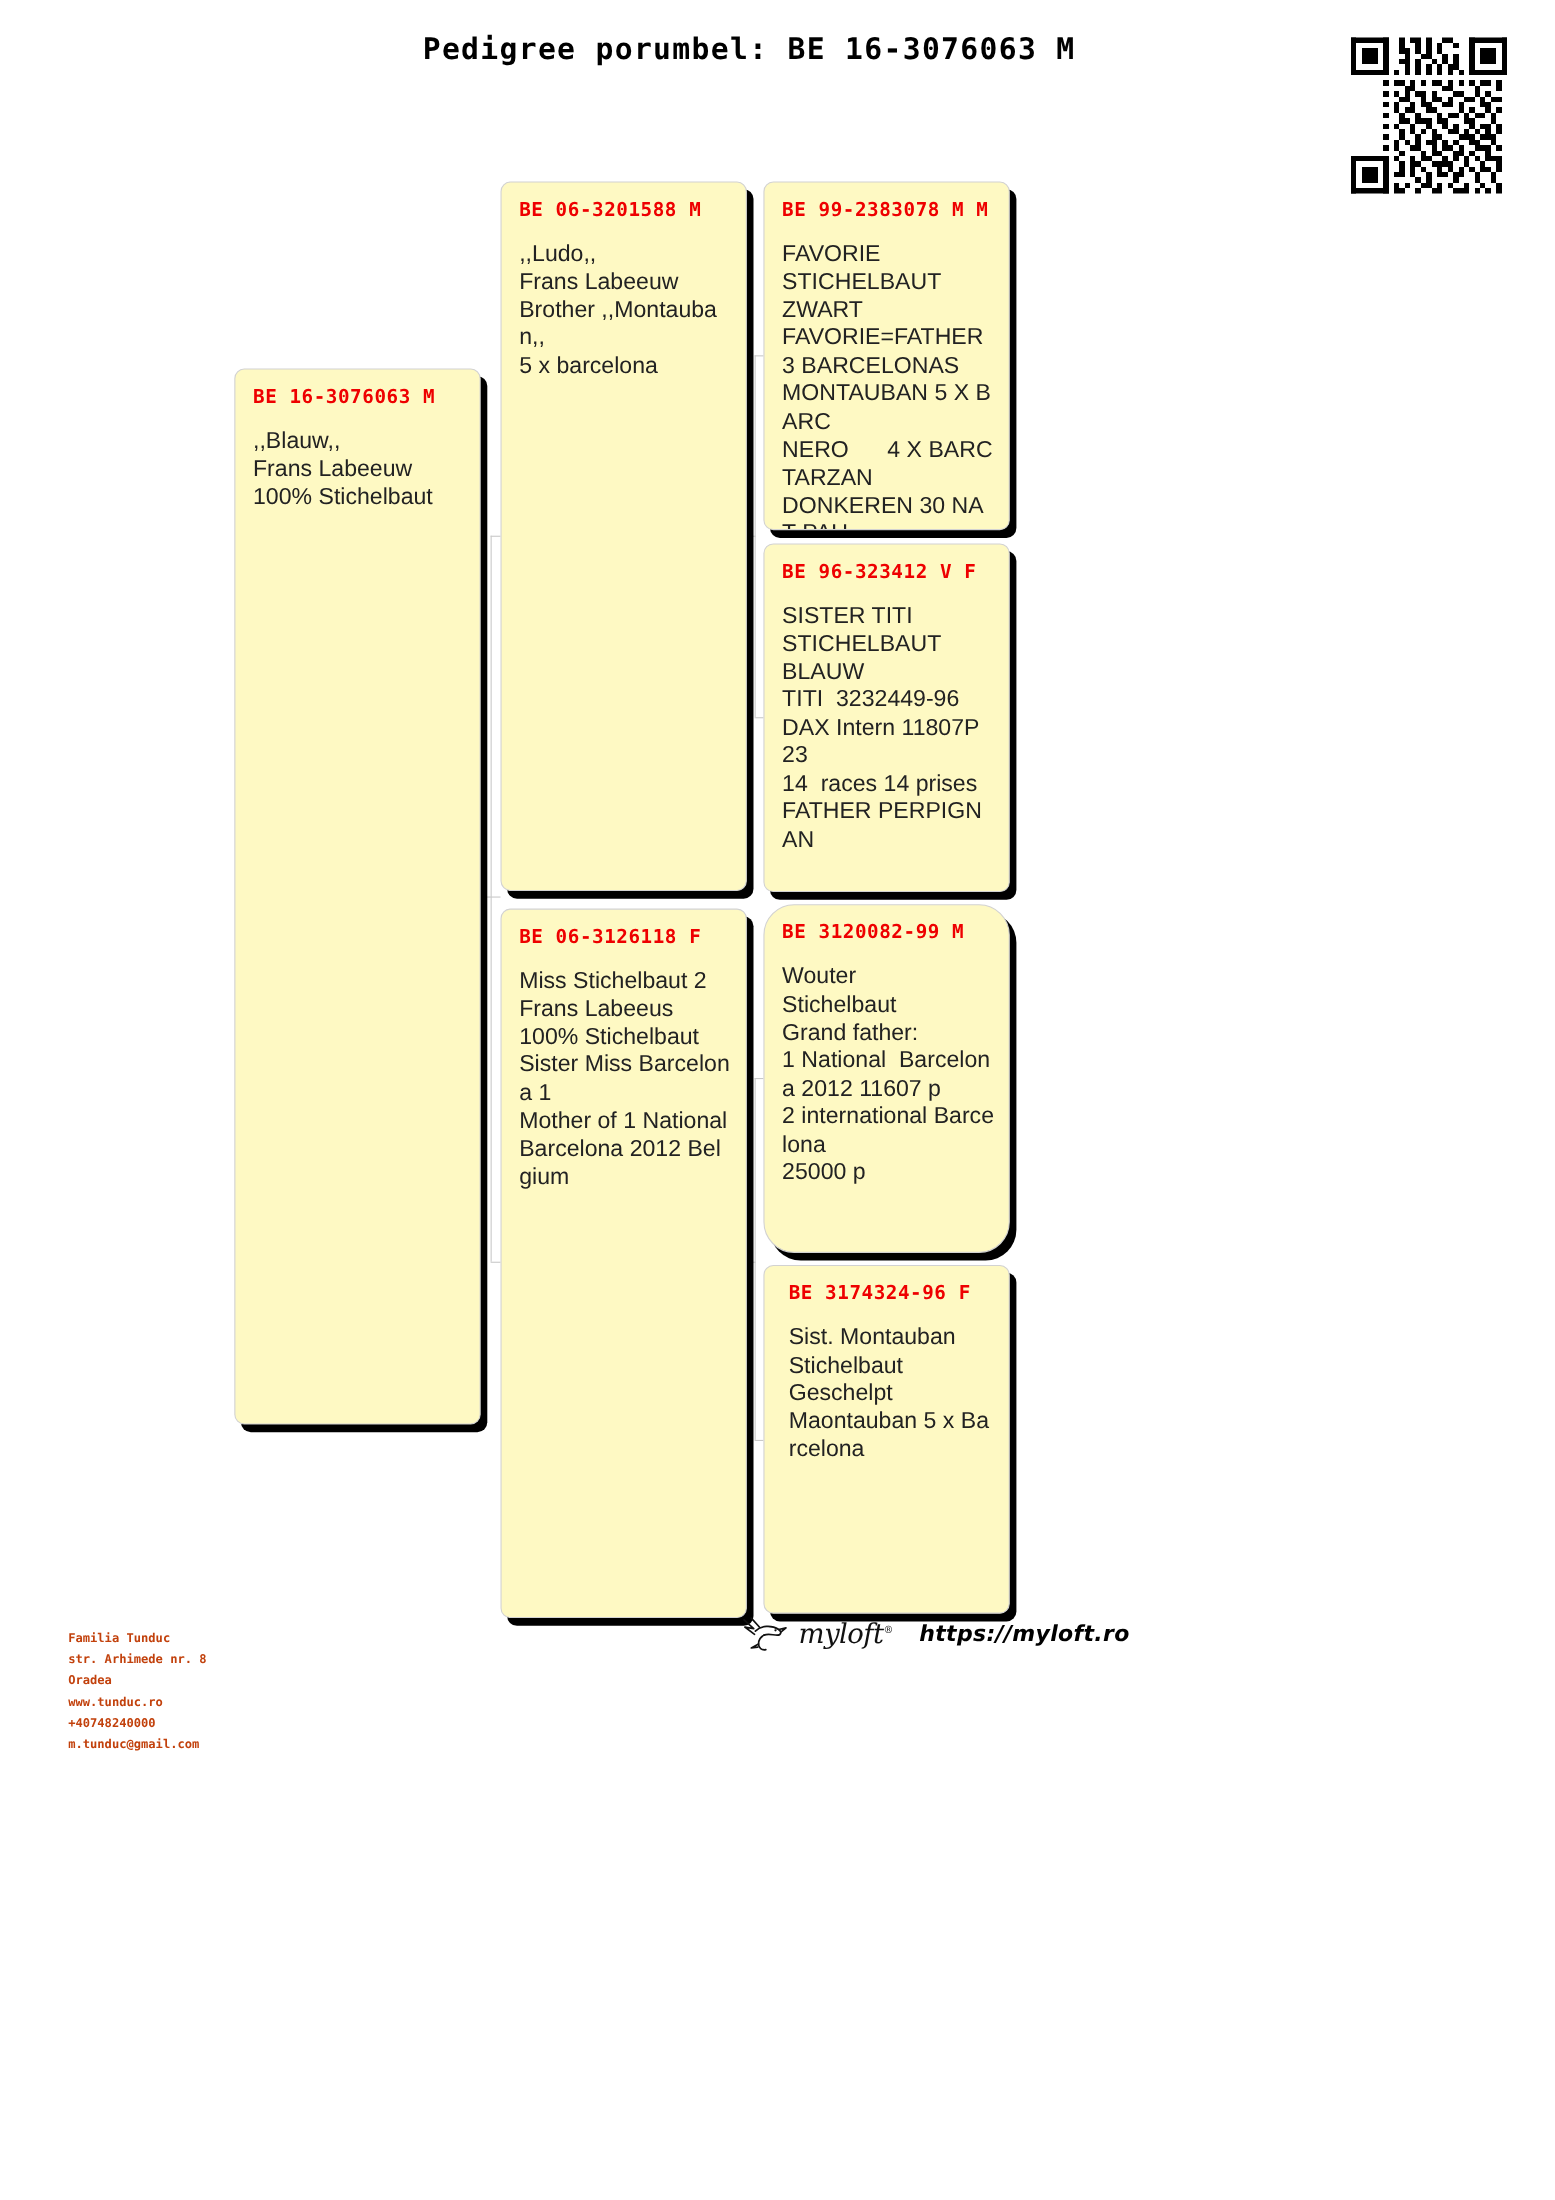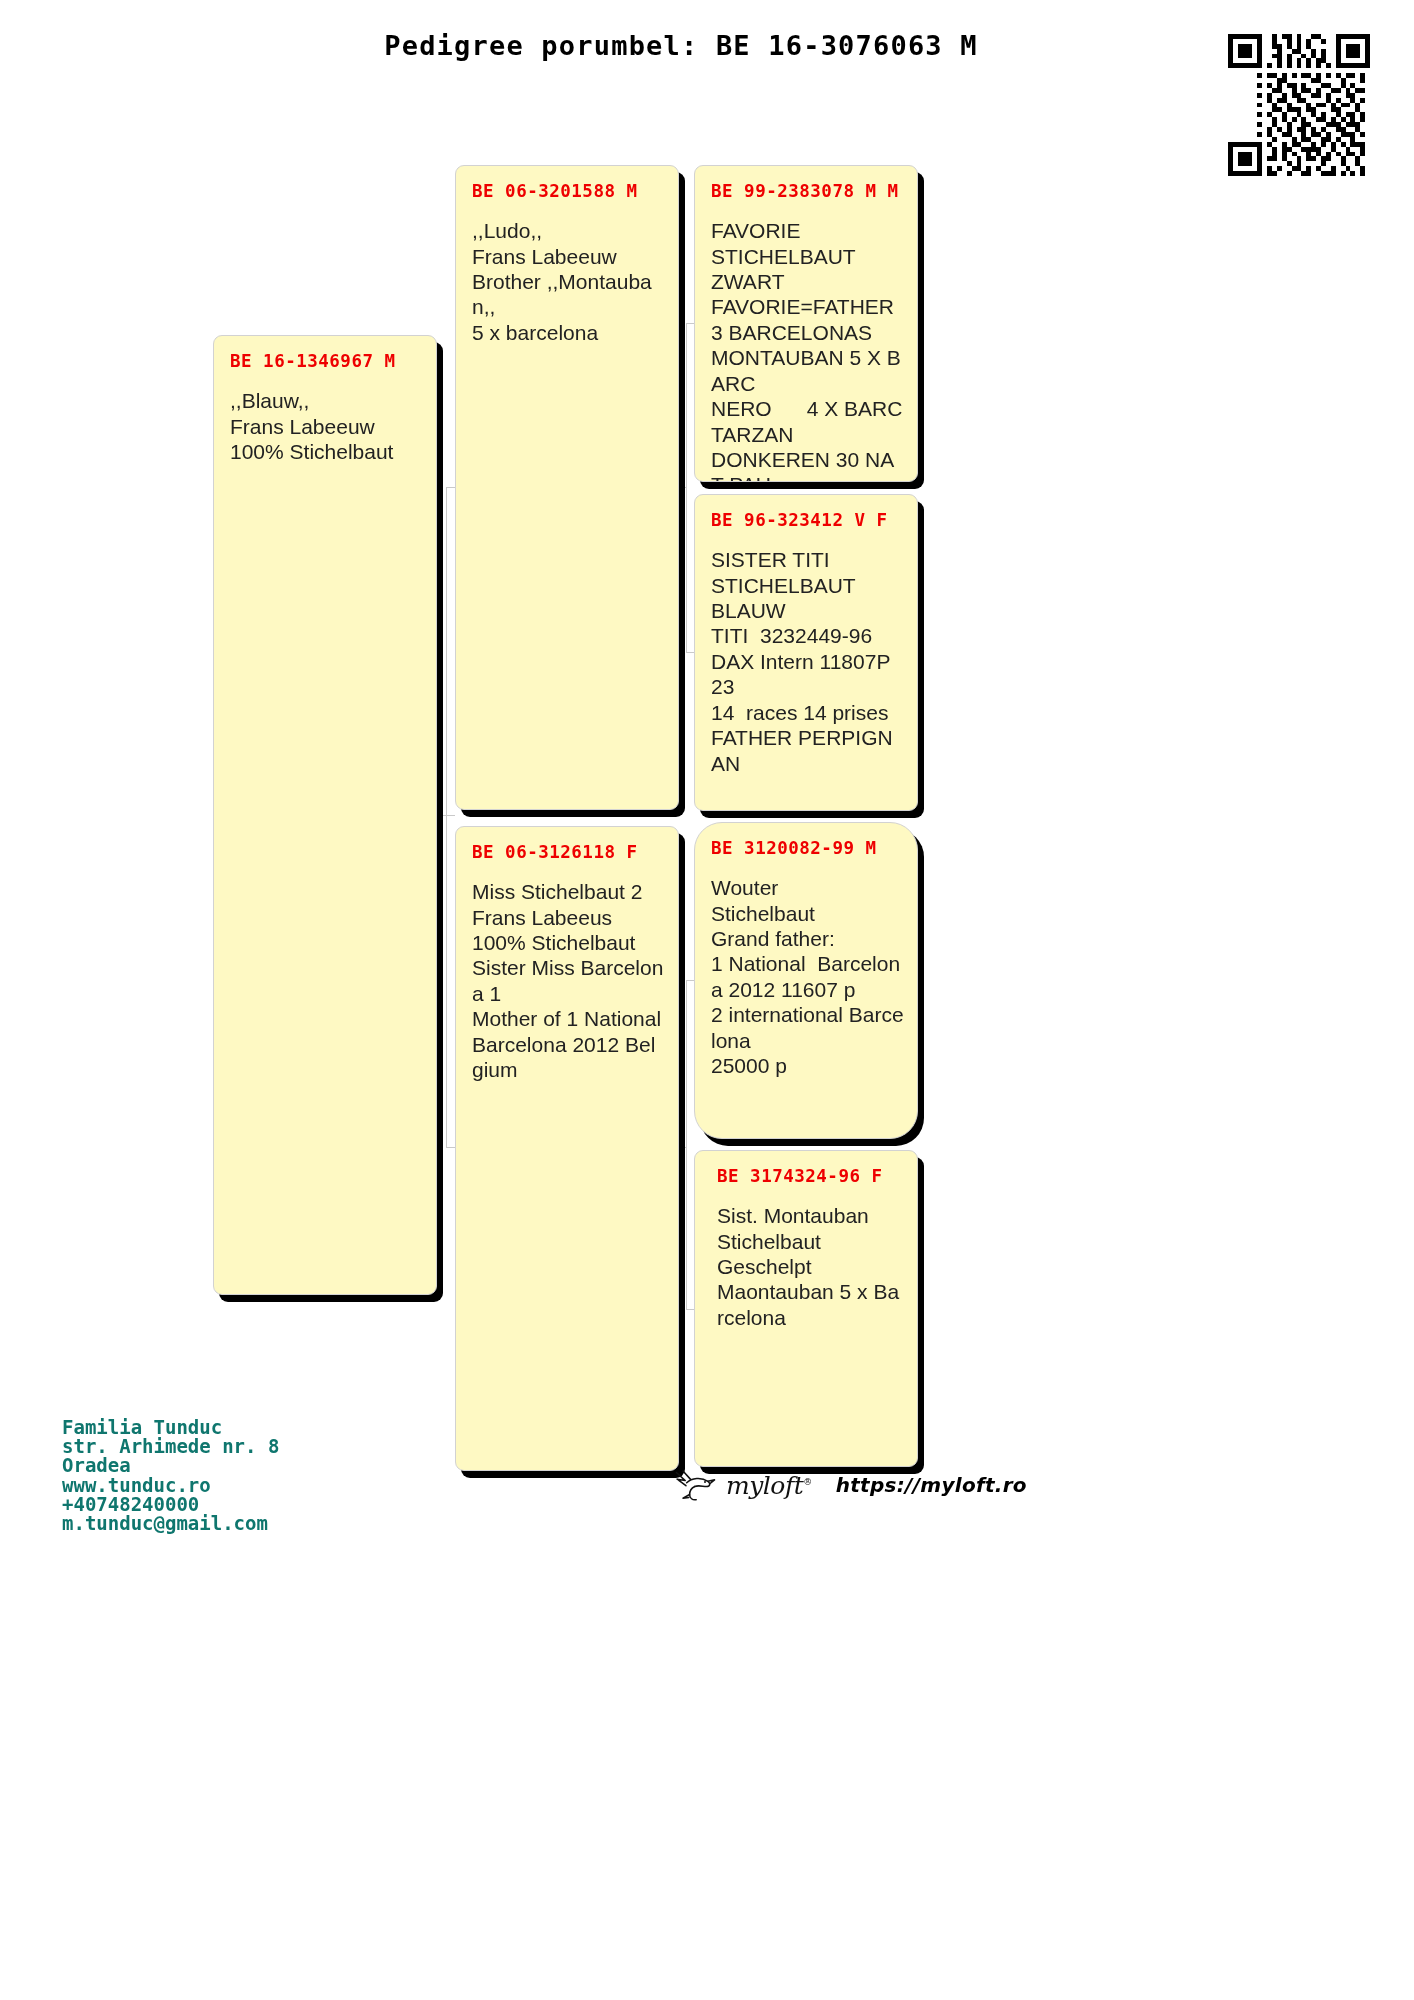--- a/index.html
+++ b/index.html
@@ -71,25 +71,25 @@
   #card-sire-dam  {left:694px; top:494px;  width:224px; height:317px;}
   #card-dam-sire  {left:694px; top:822px;  width:224px; height:317px;border-radius:28px;}
   #card-dam-dam   {left:694px; top:1150px; width:224px; height:317px;padding-left:20px;}
 
   
   .conn{position:absolute;background:#c9c9c9;}
 
   
   .footer-contact{
     position:absolute;
-    left:62px; top:1418px;
-    font-size:19px;
+    left:62px; top:1480px;
+    font-size:11px;
     line-height:19.2px;
     font-weight:bold;
-    color:#0f766e;
+    color:#c2410c;
     white-space:pre-line;
     font-family:"DejaVu Sans Mono","Liberation Mono",monospace;
   }
   .brand{
     position:absolute;
     left:672px; top:1468px;
     display:flex;
     align-items:center;
     gap:10px;
   }
@@ -308,21 +308,21 @@
 <div class="conn" style="left:686px; top:323px;  width:1px;  height:329px;"></div>
 <div class="conn" style="left:686px; top:323px;  width:8px;  height:1px;"></div>
 <div class="conn" style="left:686px; top:652px;  width:8px;  height:1px;"></div>
 
 <div class="conn" style="left:679px; top:1147px; width:8px;  height:1px;"></div>
 <div class="conn" style="left:686px; top:980px;  width:1px;  height:329px;"></div>
 <div class="conn" style="left:686px; top:980px;  width:8px;  height:1px;"></div>
 <div class="conn" style="left:686px; top:1309px; width:8px;  height:1px;"></div>
 
 <div class="card" id="card-self">
-  <div class="card-id">BE 16-1346967 M</div>
+  <div class="card-id">BE 16-3076063 M</div>
   <div class="card-body">,,Blauw,,
 Frans Labeeuw
 100% Stichelbaut</div>
 </div>
 
 <div class="card" id="card-sire">
   <div class="card-id">BE 06-3201588 M</div>
   <div class="card-body">,,Ludo,,
 Frans Labeeuw
 Brother ,,Montauban,,

